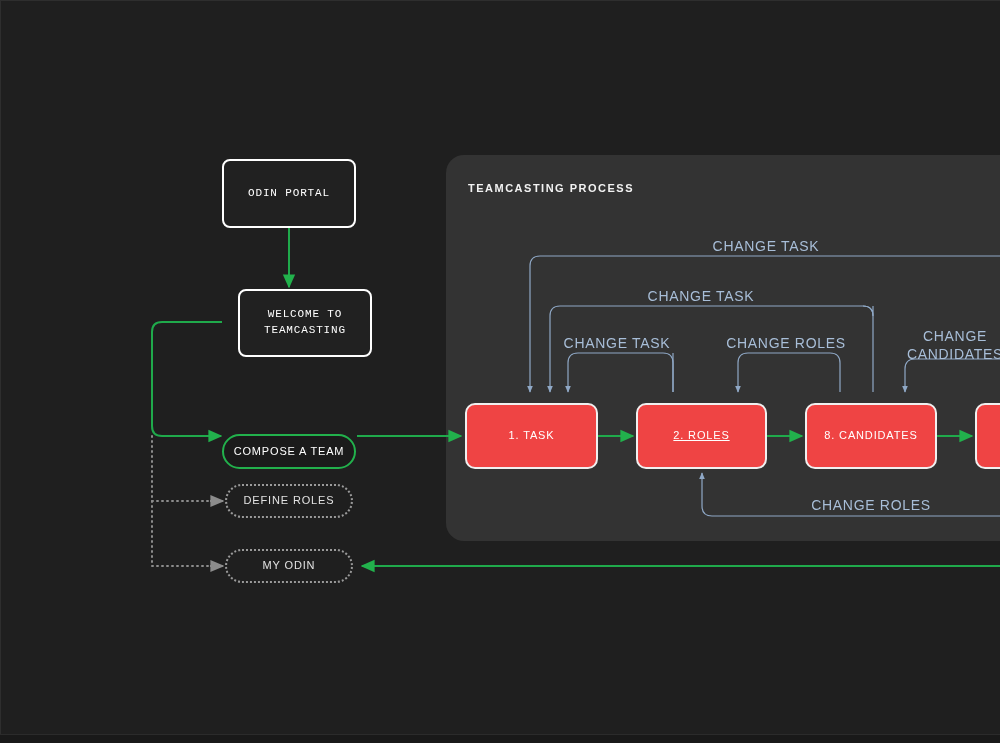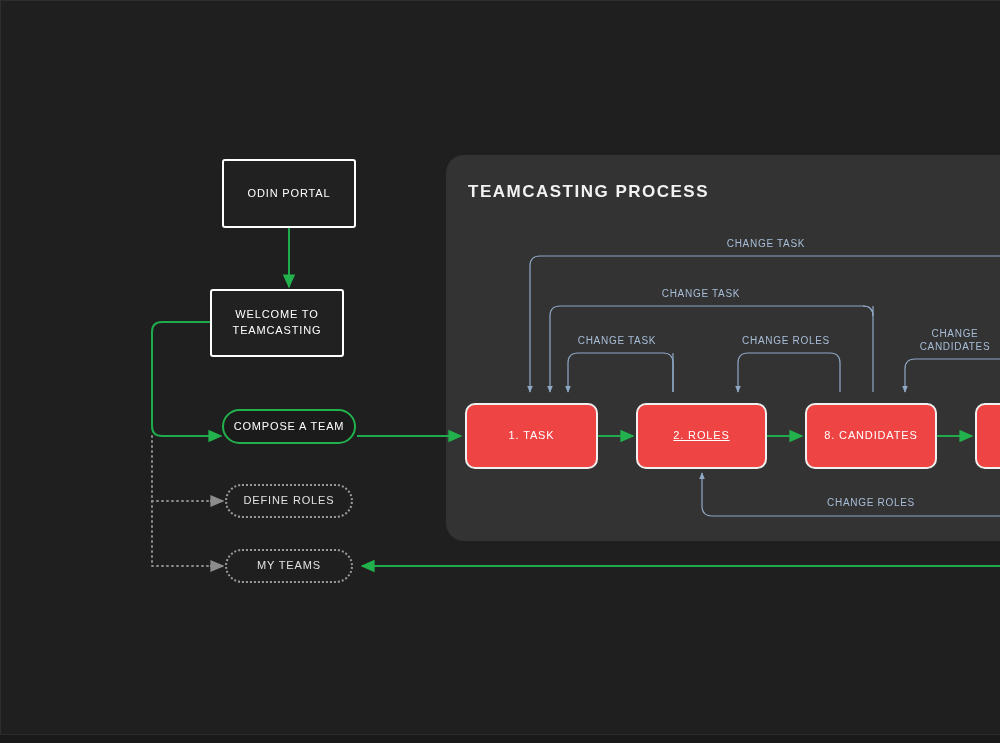--- a/index.html
+++ b/index.html
@@ -54,21 +54,21 @@
     width: 620px;
     height: 386px;
     background: #333333;
     border-radius: 18px;
     box-sizing: border-box;
   }
   #process-panel-title {
     position: absolute;
     left: 22px;
     top: 27px;
-    font-size: 17px;
+    font-size: 11px;
     font-weight: bold;
     letter-spacing: 1.5px;
     color: #f2f2f2;
     white-space: nowrap;
   }
 
   
   .node {
     position: absolute;
     box-sizing: border-box;
@@ -78,21 +78,22 @@
     text-align: center;
     color: #ffffff;
     font-size: 11px;
     letter-spacing: 0.85px;
     line-height: 1.45;
     padding: 4px 8px;
   }
   .node-solid {
     background: #212121;
     border: 2px solid #ffffff;
-    border-radius: 3px;
+    border-radius: 8px;
+    font-family: Liberation Mono, monospace;
   }
   .node-panel-step {
     background: #ef4444;
     border: 2px solid #f0f0f0;
     border-radius: 10px;
   }
   .node-green {
     background: #1b1b1b;
     border: 2px solid #22b14c;
     border-radius: 22px;
@@ -103,21 +104,21 @@
     border-radius: 22px;
     color: #e2e2e2;
   }
 
   .node-label { pointer-events: none; }
 
   
   .loop-label {
     position: absolute;
     color: #a8bed8;
-    font-size: 10px;
+    font-size: 14px;
     letter-spacing: 0.7px;
     line-height: 1.25;
     text-align: center;
     white-space: pre-line;
   }
 </style>
 </head>
 <body>
 
 <div id="canvas">
@@ -226,35 +227,35 @@
 
   <div class="loop-label" style="left:906px; top:328px; width:98px;">CHANGE
 CANDIDATES</div>
 
   <div class="loop-label" style="left:811px; top:497px; width:120px;">CHANGE ROLES</div>
 
   <div class="node node-solid" style="left:222px; top:159px; width:134px; height:69px;">
     <span class="node-label">ODIN PORTAL</span>
   </div>
 
-  <div class="node node-solid" style="left:210px; top:289px; width:134px; height:68px;">
+  <div class="node node-solid" style="left:238px; top:289px; width:134px; height:68px;">
     <span class="node-label" style="white-space:pre-line;">WELCOME TO
 TEAMCASTING</span>
   </div>
 
-  <div class="node node-green" style="left:222px; top:409px; width:134px; height:35px;">
+  <div class="node node-green" style="left:222px; top:434px; width:134px; height:35px;">
     <span class="node-label">COMPOSE A TEAM</span>
   </div>
 
   <div class="node node-dotted" style="left:225px; top:484px; width:128px; height:34px;">
     <span class="node-label">DEFINE ROLES</span>
   </div>
 
   <div class="node node-dotted" style="left:225px; top:549px; width:128px; height:34px;">
-    <span class="node-label">MY TEAMS</span>
+    <span class="node-label">MY ODIN</span>
   </div>
 
   <div class="node node-panel-step" style="left:465px; top:403px; width:133px; height:66px;">
     <span class="node-label">1. TASK</span>
   </div>
 
   <div class="node node-panel-step" style="left:636px; top:403px; width:131px; height:66px;text-decoration:underline;">
     <span class="node-label">2. ROLES</span>
   </div>
 

